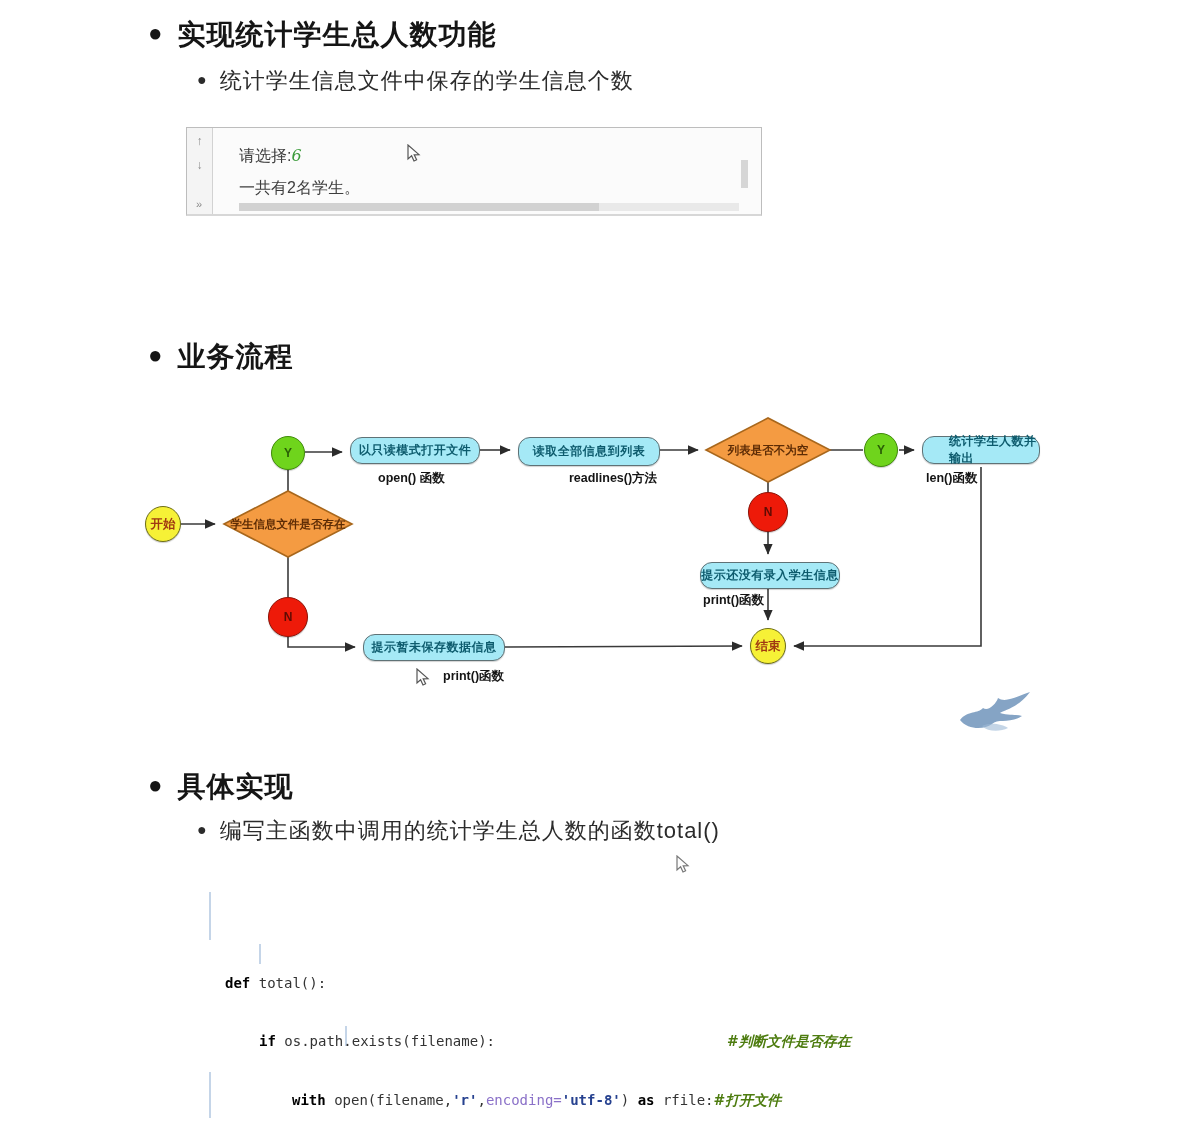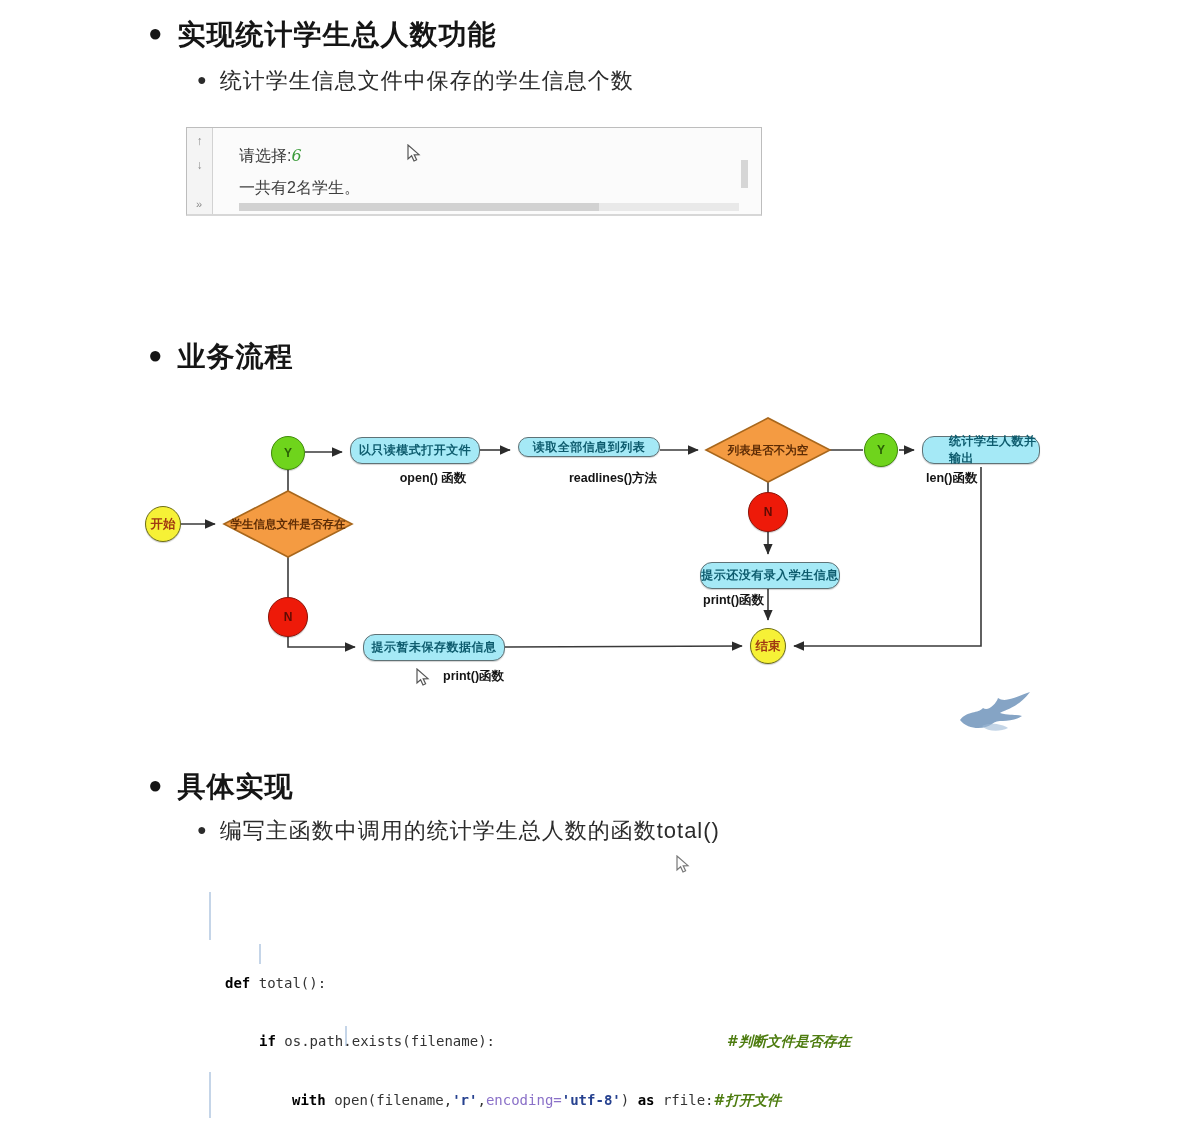--- a/index.html
+++ b/index.html
@@ -147,23 +147,23 @@
   <div class="abs dlabel fc-node" style="left:226px; top:510px; width:124px; height:28px;">
       <span>学生信息文件是否存在</span>
     </div>
   <div class="abs circ c-yes fc-node" style="left:271px; top:436px; width:34px; height:34px;">
       <span>Y</span>
     </div>
 
   <div class="abs proc fc-node" style="left:350px; top:437px; width:130px; height:27px;">
       <span>以只读模式打开文件</span>
     </div>
-  <div class="abs note fc-node" style="left:378px; top:470px; width:110px; text-align:center;"><span>open() 函数</span></div>
-
-  <div class="abs proc fc-node" style="left:518px; top:437px; width:142px; height:20px;">
+  <div class="abs note fc-node" style="left:378px; top:470px; width:110px; text-align:left;"><span>open() 函数</span></div>
+
+  <div class="abs proc fc-node" style="left:518px; top:437px; width:142px; height:29px;">
       <span>读取全部信息到列表</span>
     </div>
   <div class="abs note fc-node" style="left:548px; top:470px; width:130px; text-align:center;"><span>readlines()方法</span></div>
 
   <div class="abs dlabel fc-node" style="left:708px; top:436px; width:120px; height:28px;">
       <span>列表是否不为空</span>
     </div>
   <div class="abs circ c-yes fc-node" style="left:864px; top:433px; width:34px; height:34px;">
       <span>Y</span>
     </div>

